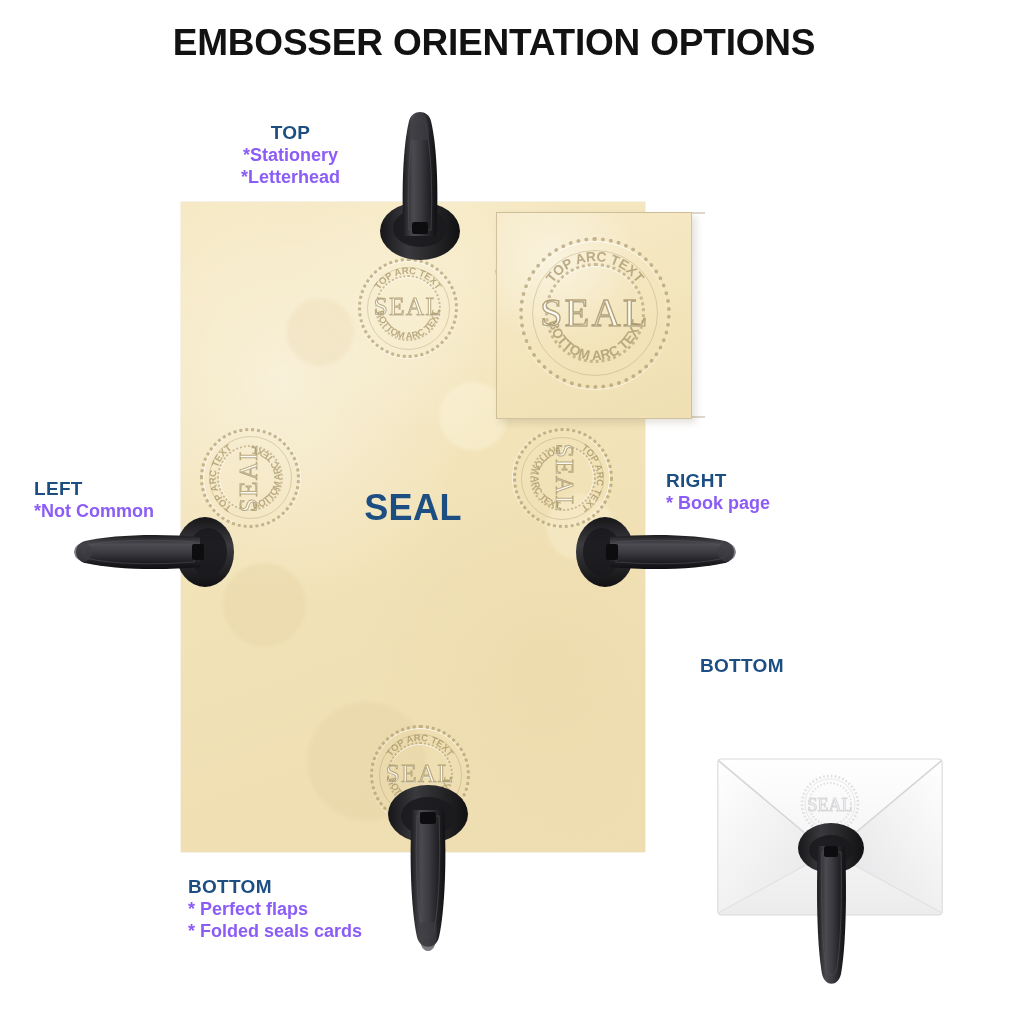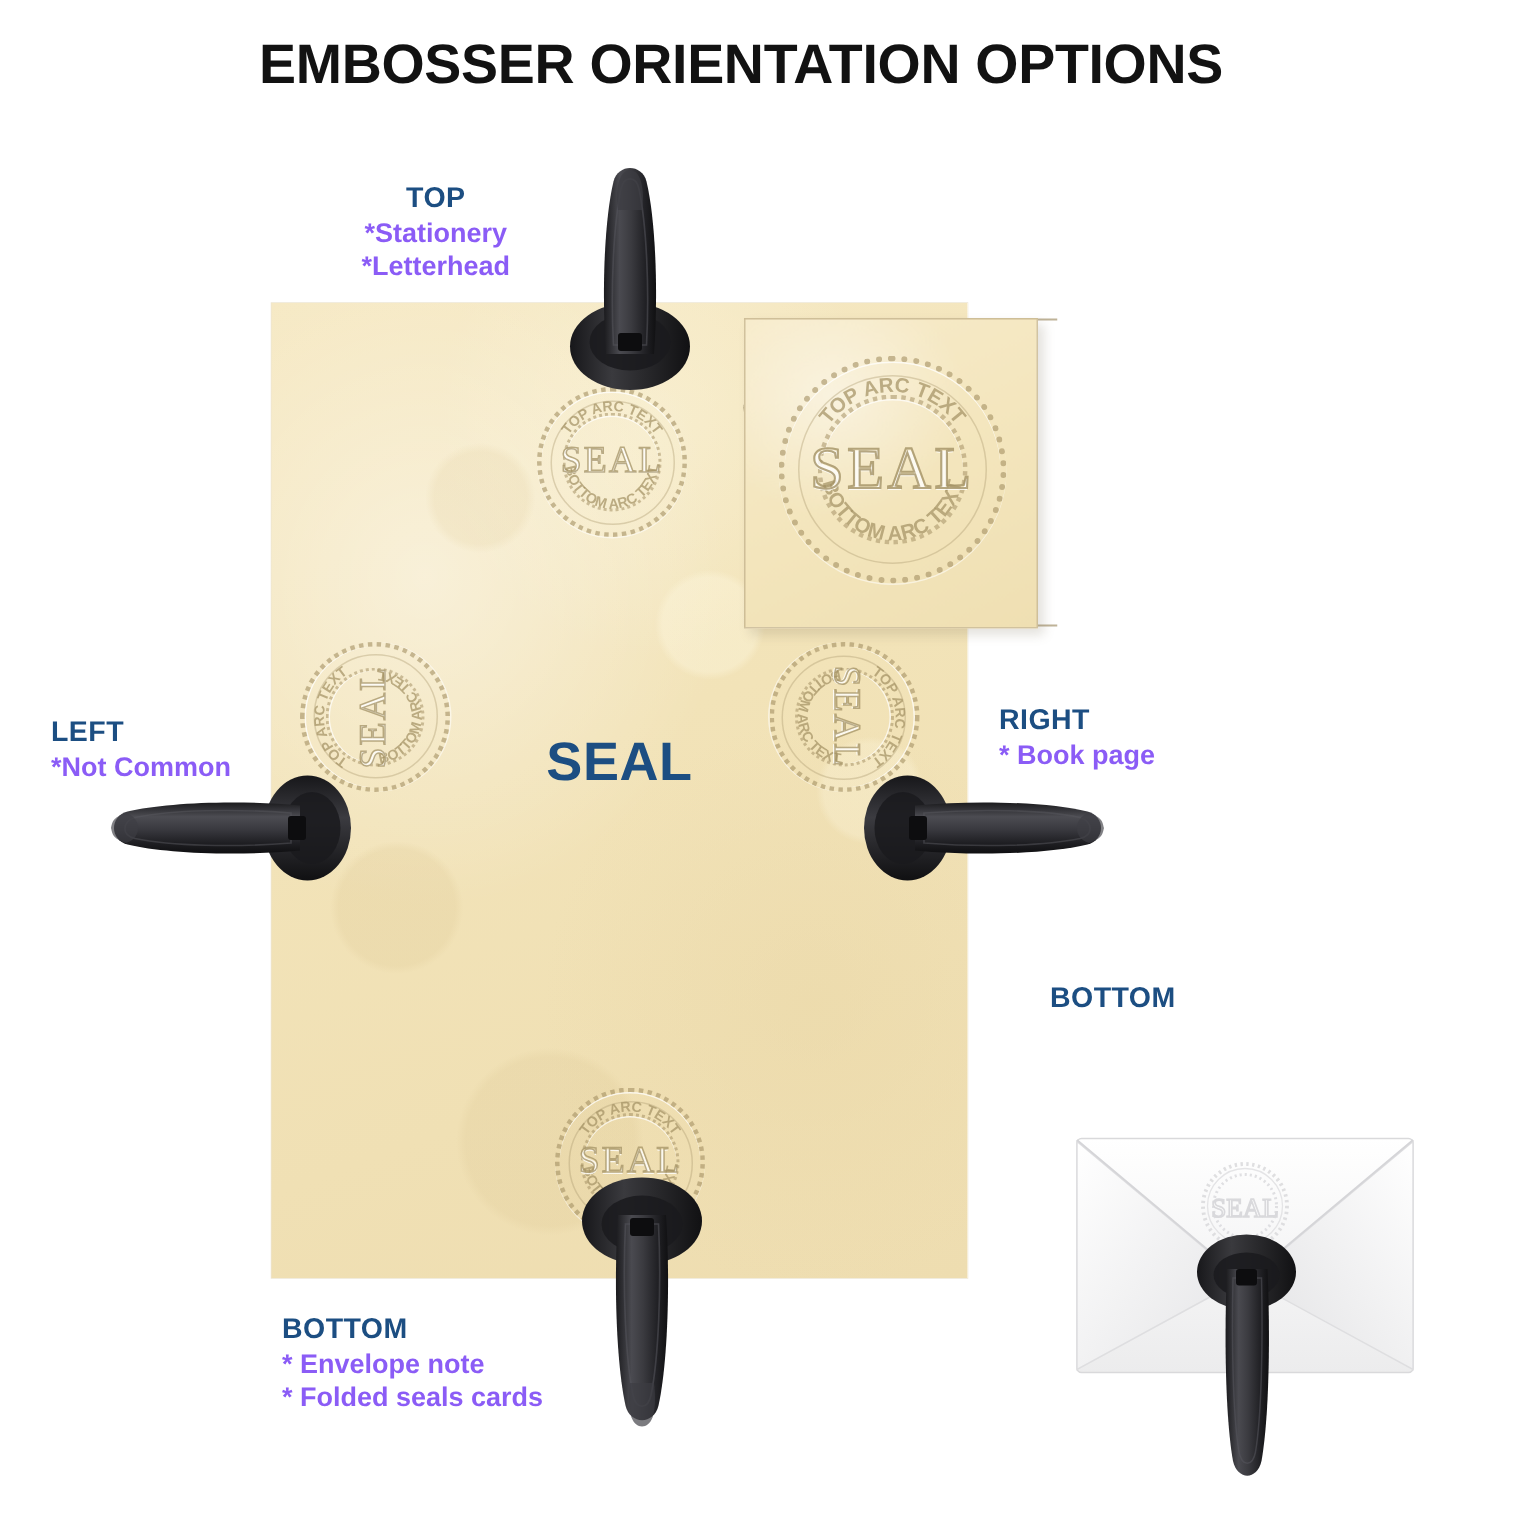--- a/index.html
+++ b/index.html
@@ -443,21 +443,21 @@
     <div class="label-line">* Book page</div>
   </div>
 
   <div class="label-block" id="label-left">
     <div class="label-head">LEFT</div>
     <div class="label-line">*Not Common</div>
   </div>
 
   <div class="label-block" id="label-bottom-left">
     <div class="label-head">BOTTOM</div>
-    <div class="label-line">* Envelope note</div>
+    <div class="label-line">* Perfect flaps</div>
     <div class="label-line">* Folded seals cards</div>
   </div>
 
   <div class="label-block" id="label-bottom-right">
     <div class="label-head">BOTTOM</div>
   </div>
 
 </div>
 
 </body></html>

